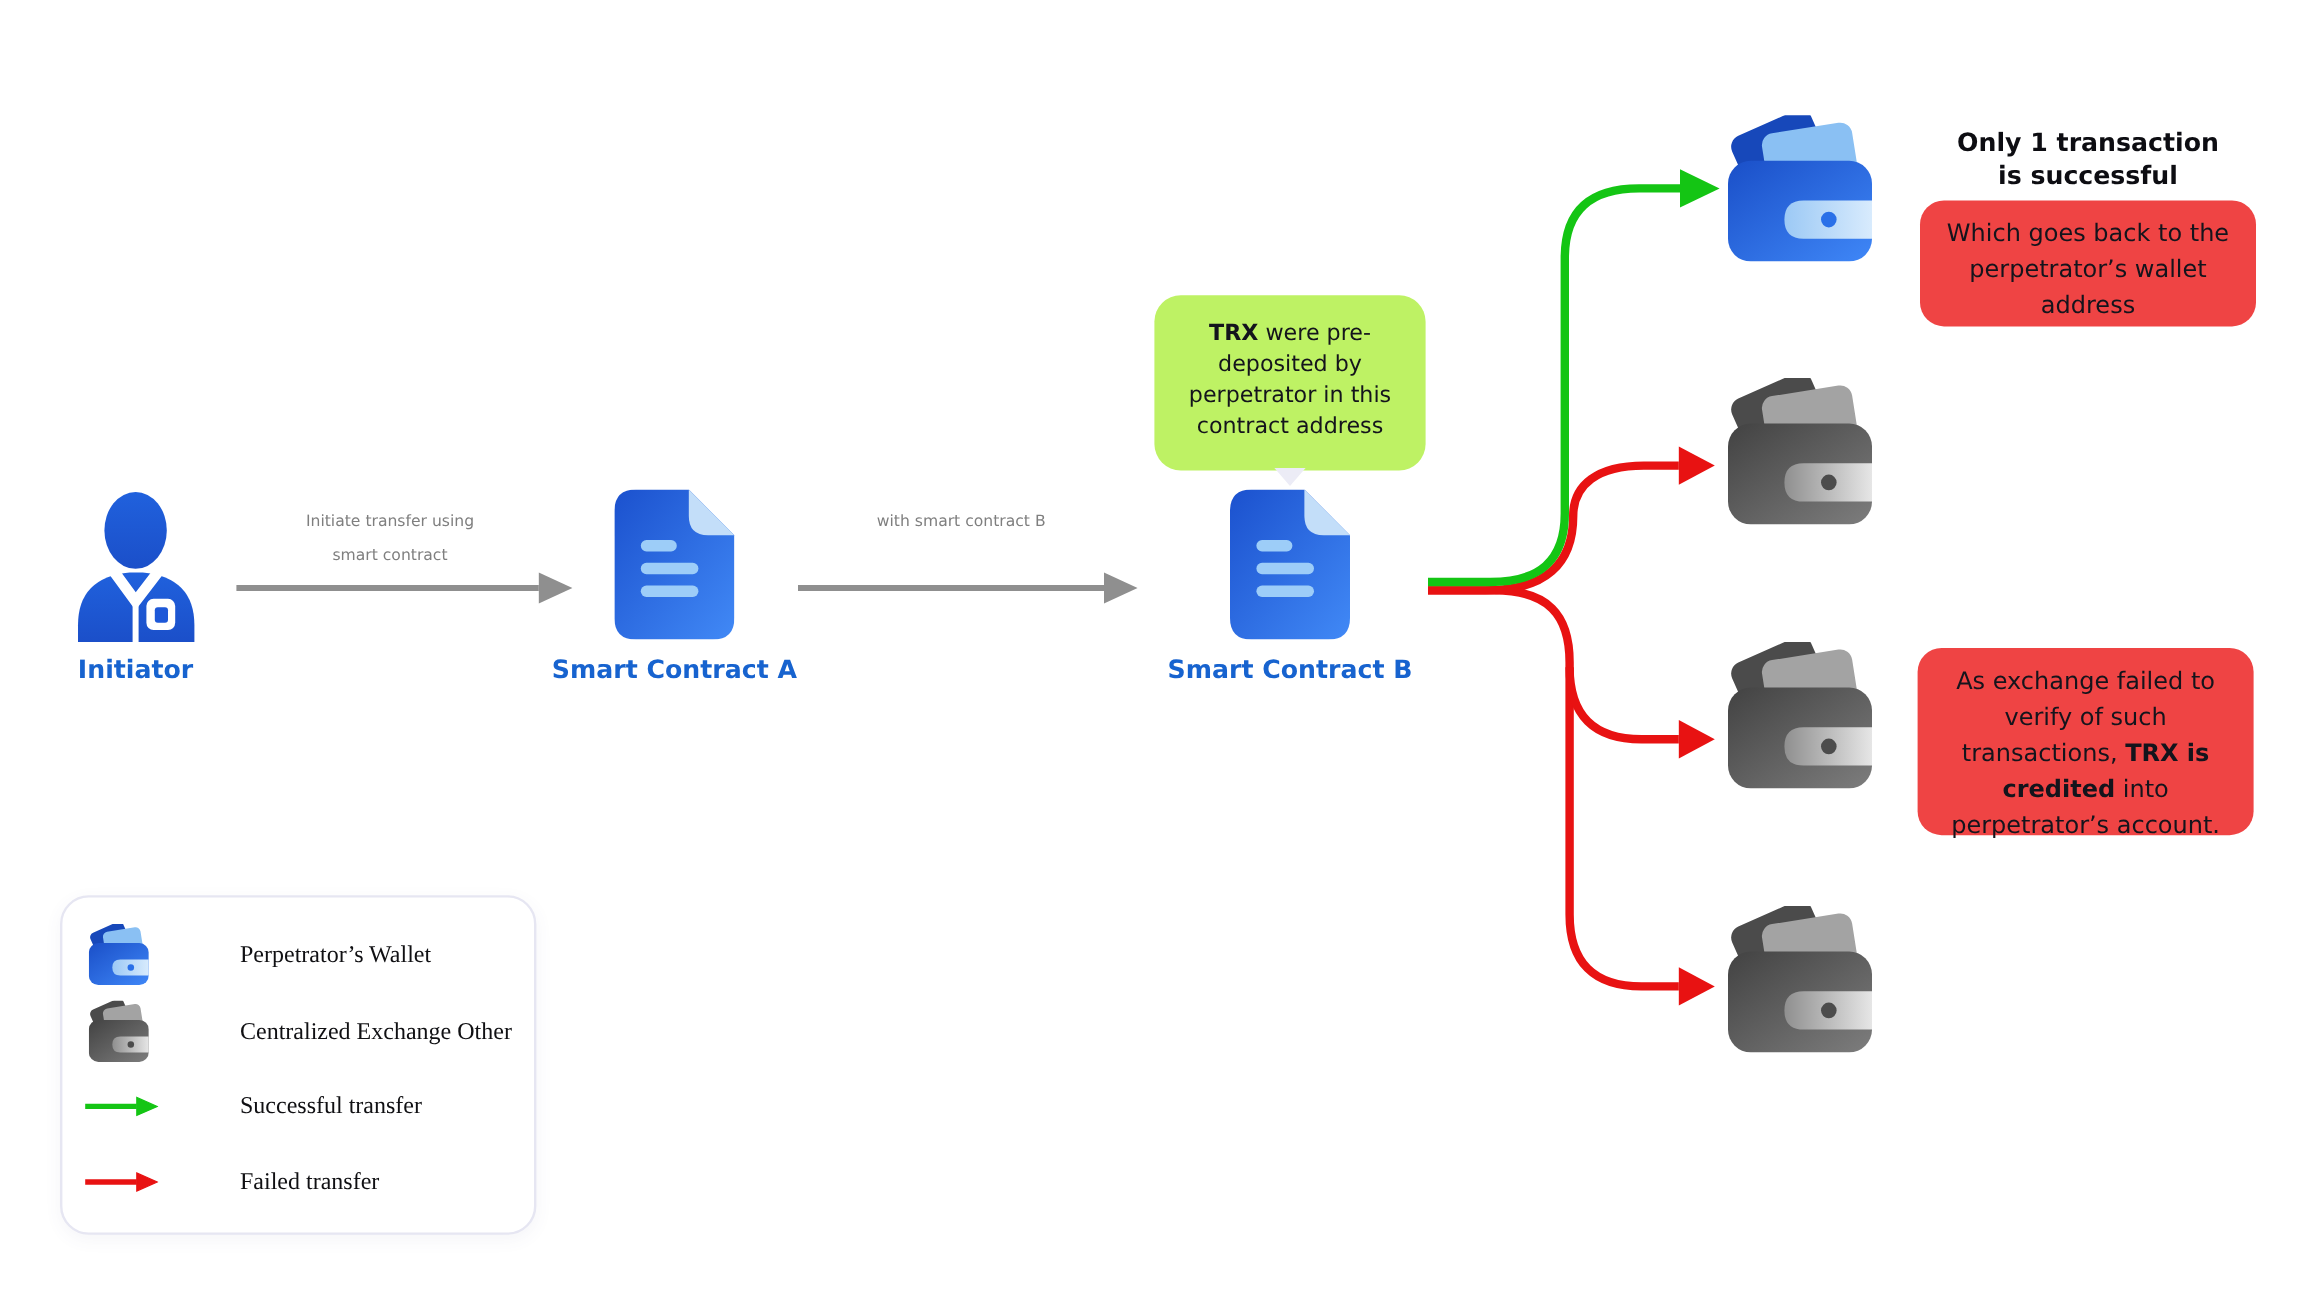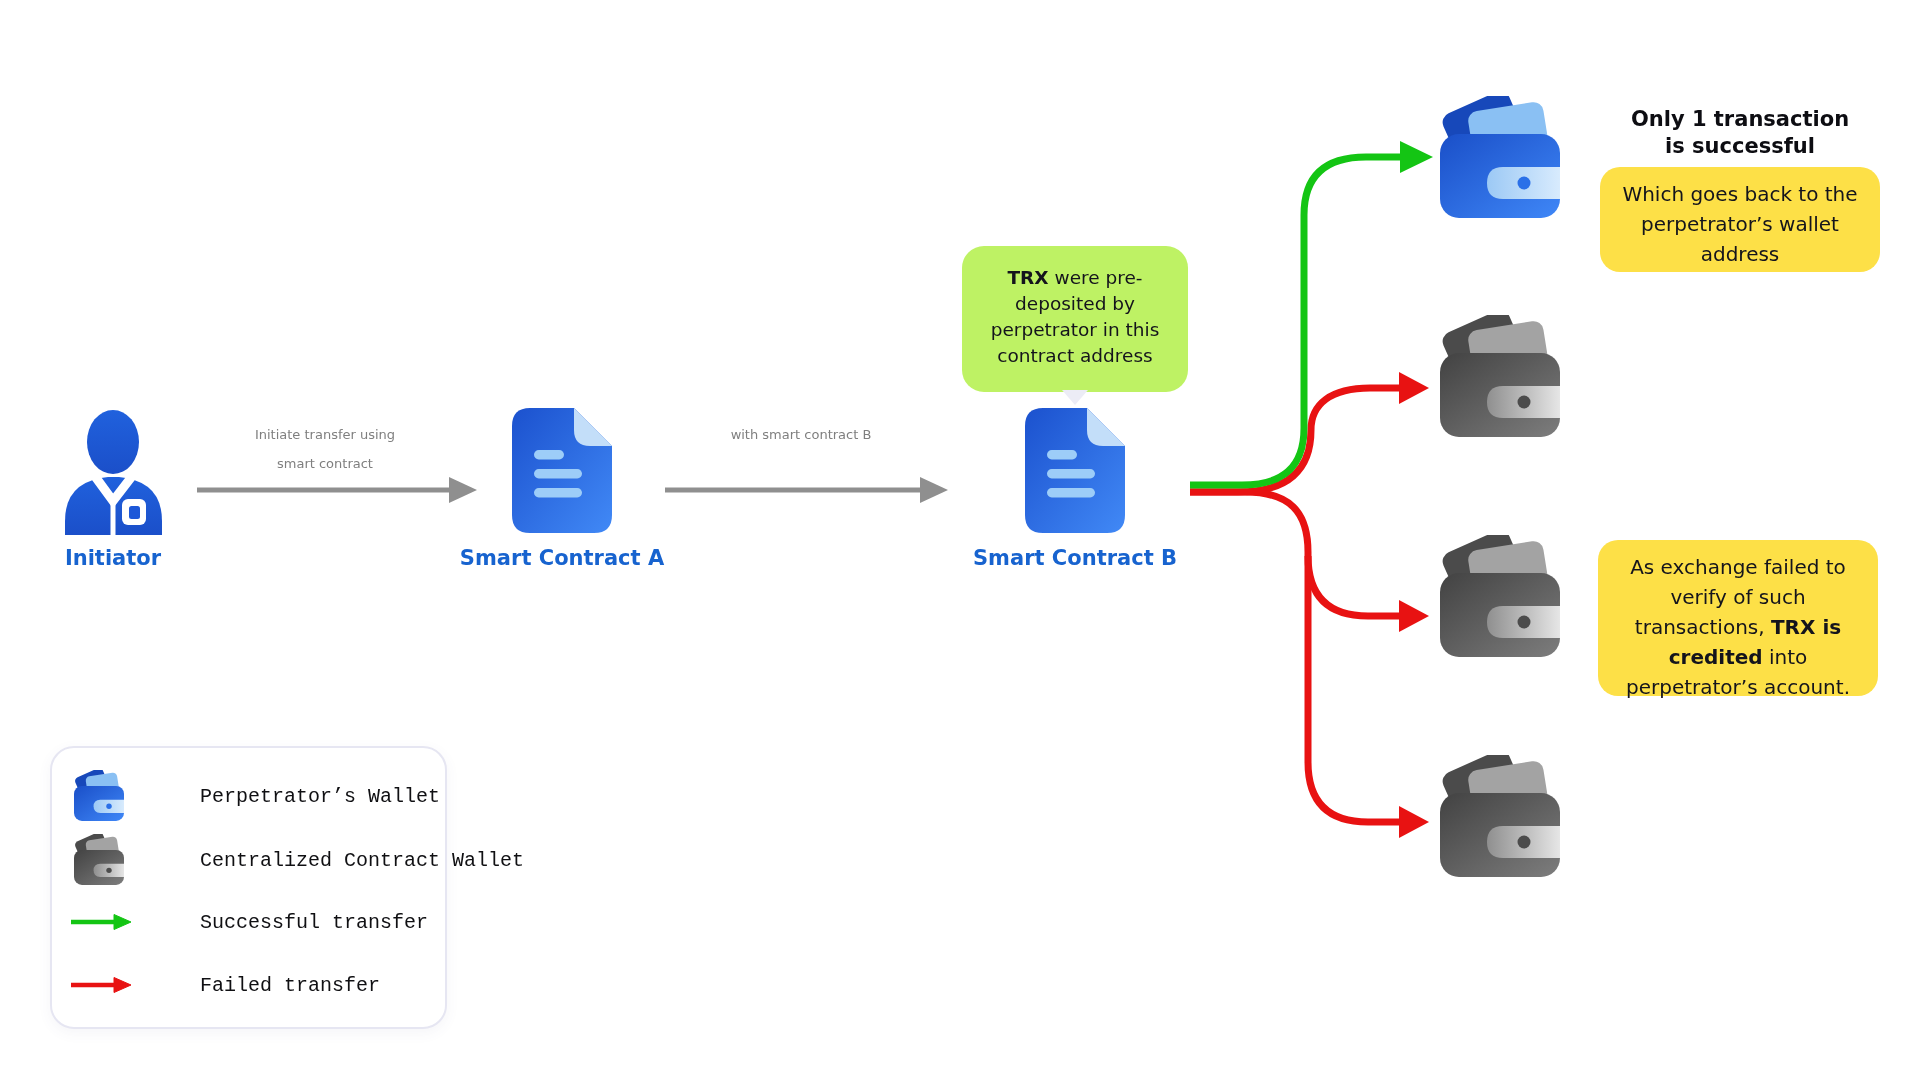--- a/index.html
+++ b/index.html
@@ -12,26 +12,26 @@
   .nlabel{color:#1763cf;font-weight:bold;font-size:21px;text-align:center;}
   
   .bubble{background:#bef264;border-radius:22px;color:#14141c;font-size:18.5px;line-height:26px;
           text-align:center;width:226px;height:146px;box-sizing:border-box;padding:19px 12px;}
   .bubble .tail{position:absolute;bottom:-13px;left:50%;transform:translateX(-50%);
           width:0;height:0;border-left:13px solid transparent;border-right:13px solid transparent;
           border-top:15px solid #ececf6;}
   .b{font-weight:bold;}
   
   .note-title{font-weight:bold;font-size:21px;line-height:27px;color:#0d0d12;text-align:center;}
-  .note-box{background:#fde047;border-radius:20px;font-size:20px;line-height:30px;color:#14141c;
+  .note-box{background:#ef4444;border-radius:20px;font-size:20px;line-height:30px;color:#14141c;
             text-align:center;box-sizing:border-box;padding:12px 8px;}
   
   .legend{border:2px solid #e6e6f2;border-radius:24px;background:#ffffff;
           box-shadow:0 4px 14px rgba(90,90,130,0.06);}
-  .legend-label{font-family:Liberation Mono, monospace;font-size:20px;color:#101013;
+  .legend-label{font-family:Liberation Serif, serif;font-size:20px;color:#101013;
                 position:absolute;left:148px;transform:translateY(-50%);white-space:nowrap;}
 </style>
 </head>
 <body>
 
 <div class="canvas">
 
   <svg width="0" height="0" style="position:absolute" aria-hidden="true">
     <defs>
       <linearGradient id="gBlueBody" x1="0" y1="0" x2="1" y2="1">
@@ -187,21 +187,21 @@
 
   <div class="abs legend" style="left:50px;top:746px;width:393px;height:279px">
     <svg class="abs" style="left:22px;top:22px" width="50" height="51" viewBox="0 0 120 122">
         <use href="#walletBlue"></use>
       </svg>
     <div class="legend-label" style="top:48px">Perpetrator’s Wallet</div>
 
     <svg class="abs" style="left:22px;top:86px" width="50" height="51" viewBox="0 0 120 122">
         <use href="#walletGray"></use>
       </svg>
-    <div class="legend-label" style="top:112px">Centralized Contract Wallet</div>
+    <div class="legend-label" style="top:112px">Centralized Exchange Other</div>
 
     <svg class="abs" style="left:18px;top:165px" width="62" height="18" viewBox="0 0 62 18">
       <use href="#legendArrow" stroke="#14c514" fill="#14c514"></use>
       </svg>
     <div class="legend-label" style="top:174px">Successful transfer</div>
 
     <svg class="abs" style="left:18px;top:228px" width="62" height="18" viewBox="0 0 62 18">
       <use href="#legendArrow" stroke="#e81212" fill="#e81212"></use>
       </svg>
     <div class="legend-label" style="top:237px">Failed transfer</div>

